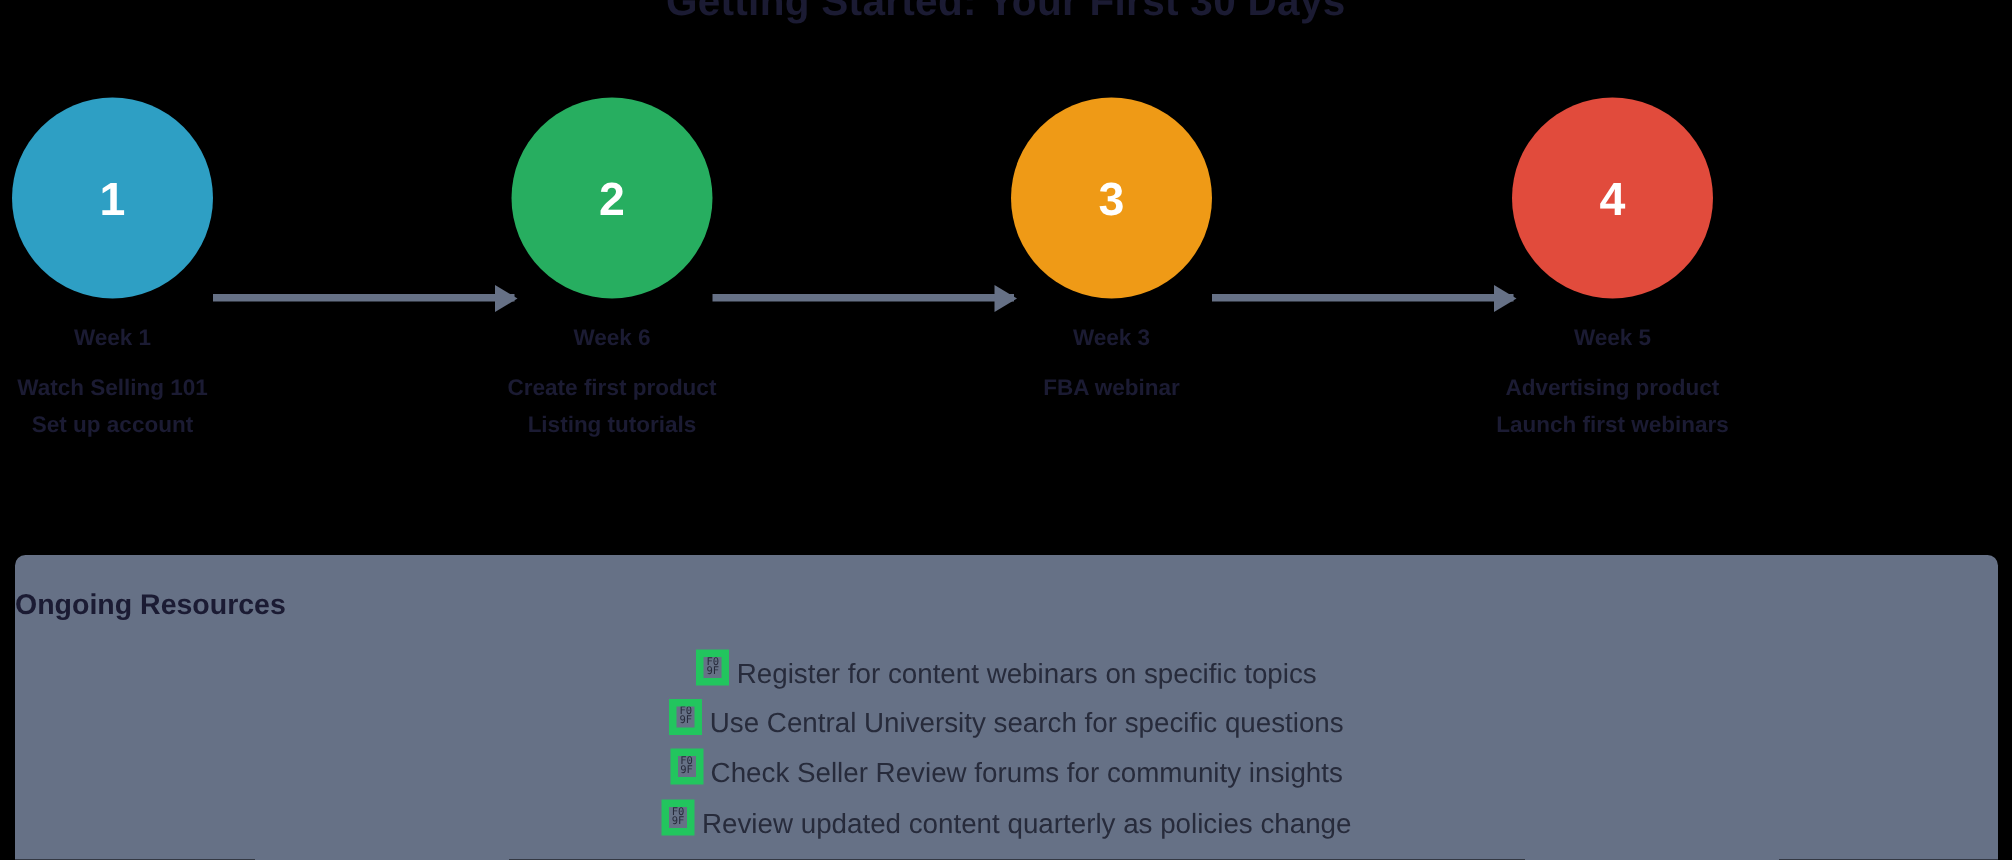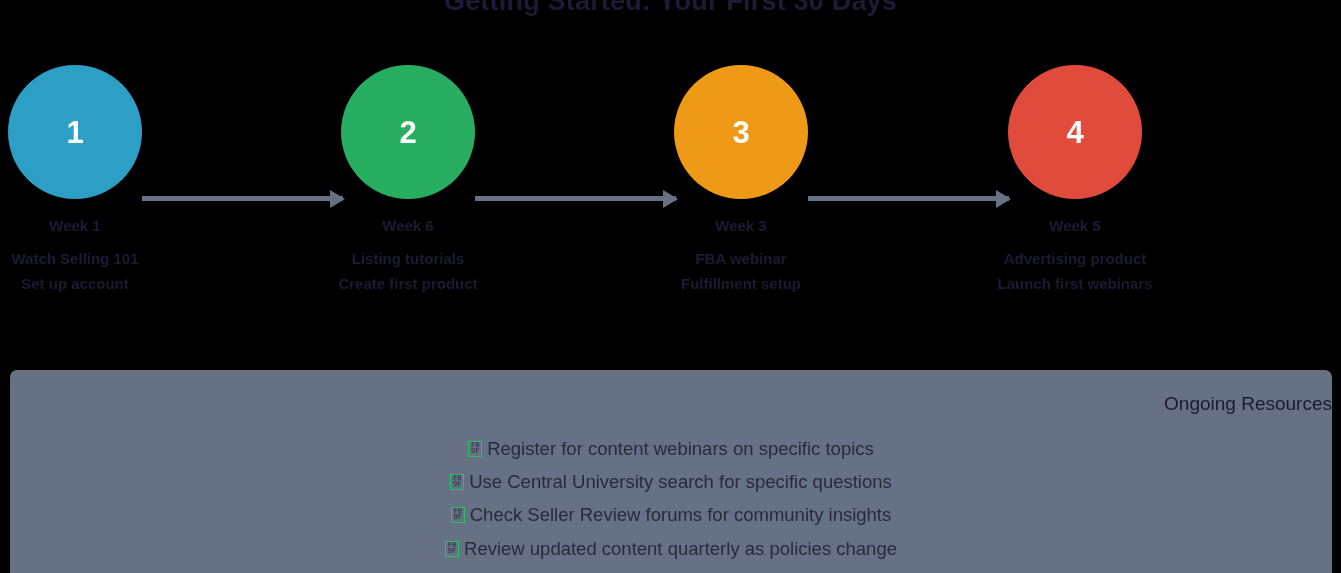--- a/index.html
+++ b/index.html
@@ -110,23 +110,23 @@
     left: 10px;
     top: 370px;
     width: 1322px;
     height: 215px;
     background: #667186;
     border-radius: 7px;
   }
 
   .resources-title {
     margin-top: 23px;
-    text-align: right;
+    text-align: left;
     font-size: 19px;
-    font-weight: normal;
+    font-weight: bold;
     color: #1b1b33;
     line-height: 1.2;
   }
 
   .resource-list {
     margin: 16px 0 0 0;
     padding: 0;
     list-style: none;
   }
 
@@ -135,21 +135,21 @@
     font-size: 18.5px;
     color: #272b3b;
     line-height: 33.3px;
     white-space: nowrap;
   }
 
   .bullet-glyph {
     display: inline-block;
     width: 12px;
     height: 14px;
-    border: 1px solid #22c55e;
+    border: 5px solid #22c55e;
     position: relative;
     vertical-align: -2px;
     margin-right: 5px;
     font-size: 7px;
     line-height: 6px;
     overflow: hidden;
     color: #272b3b;
     letter-spacing: 0;
     text-align: center;
     font-family: "DejaVu Sans Mono", monospace;
@@ -185,33 +185,32 @@
         <div>Set up account</div>
       </div>
     </div>
 
     <div class="step" style="left:408px;">
       <div class="circle" style="background: rgb(39, 174, 96);">
         <span>2</span>
       </div>
       <div class="week-label">Week 6</div>
       <div class="step-detail">
+        <div>Create first product</div>
         <div>Listing tutorials</div>
-        <div>Create first product</div>
       </div>
     </div>
 
     <div class="step" style="left:741px;">
       <div class="circle" style="background: rgb(239, 154, 22);">
         <span>3</span>
       </div>
       <div class="week-label">Week 3</div>
       <div class="step-detail">
         <div>FBA webinar</div>
-        <div>Fulfillment setup</div>
       </div>
     </div>
 
     <div class="step" style="left:1075px;">
       <div class="circle" style="background: rgb(225, 75, 60);">
         <span>4</span>
       </div>
       <div class="week-label">Week 5</div>
       <div class="step-detail">
         <div>Advertising product</div>

